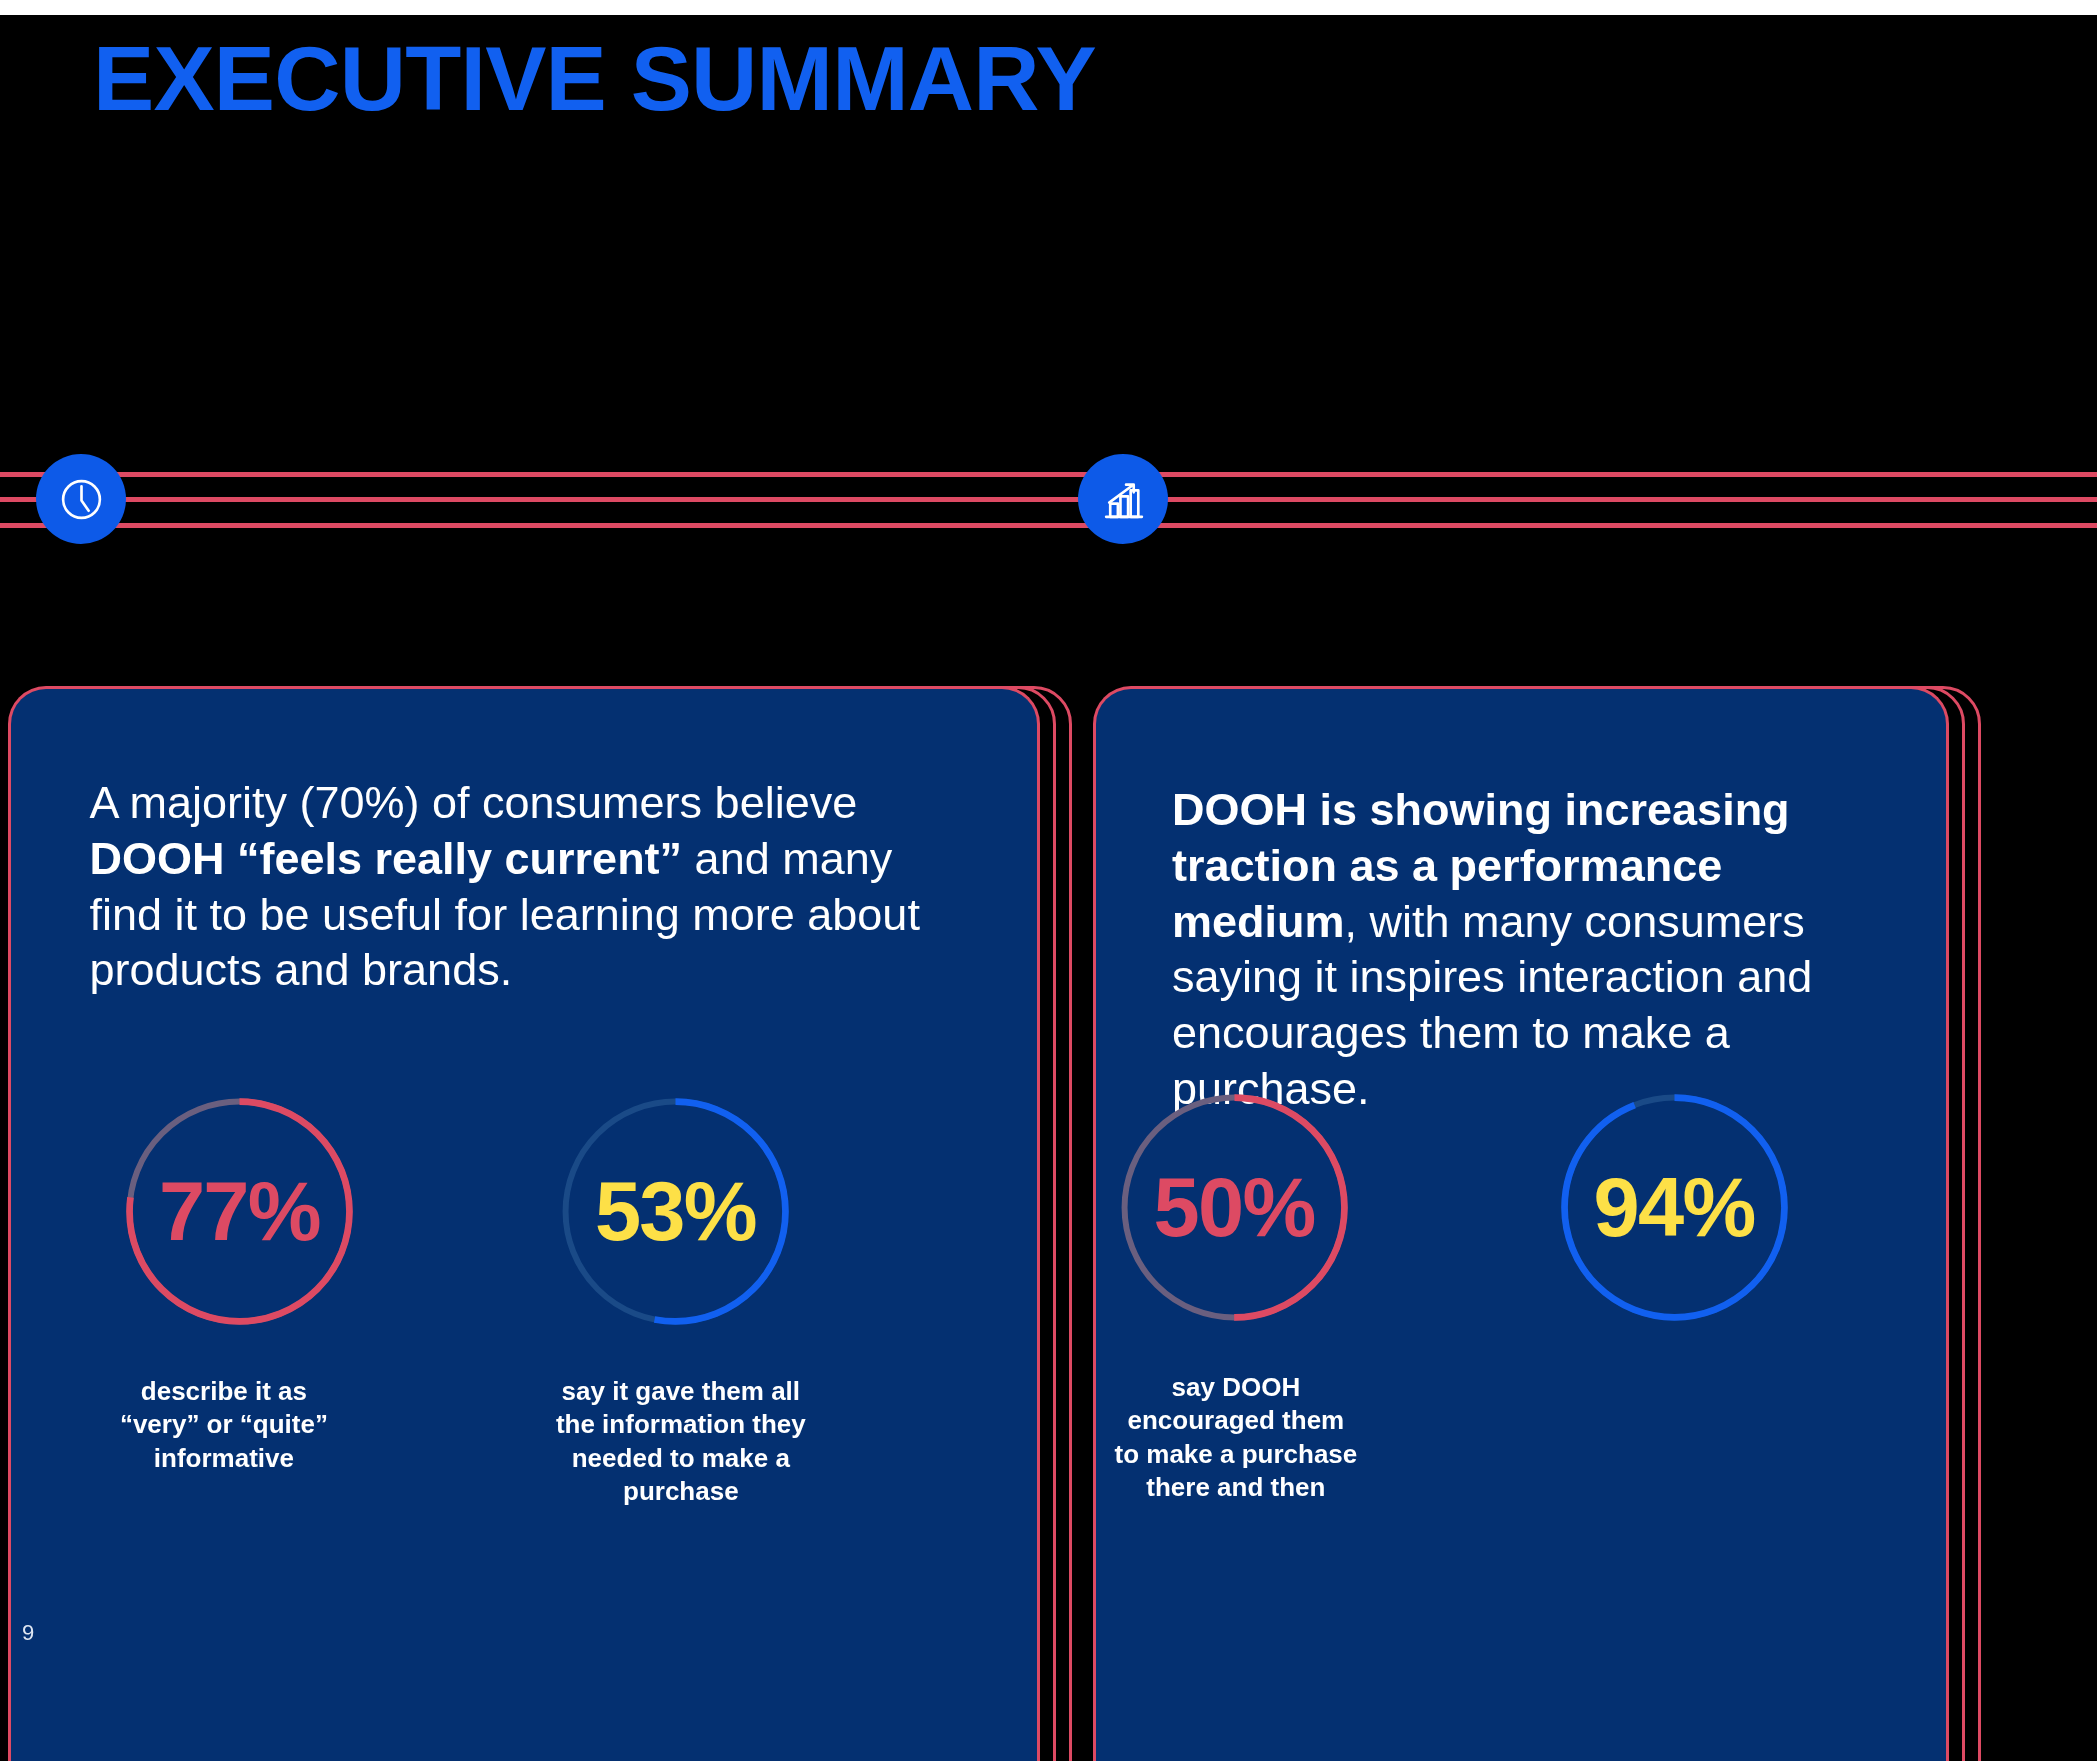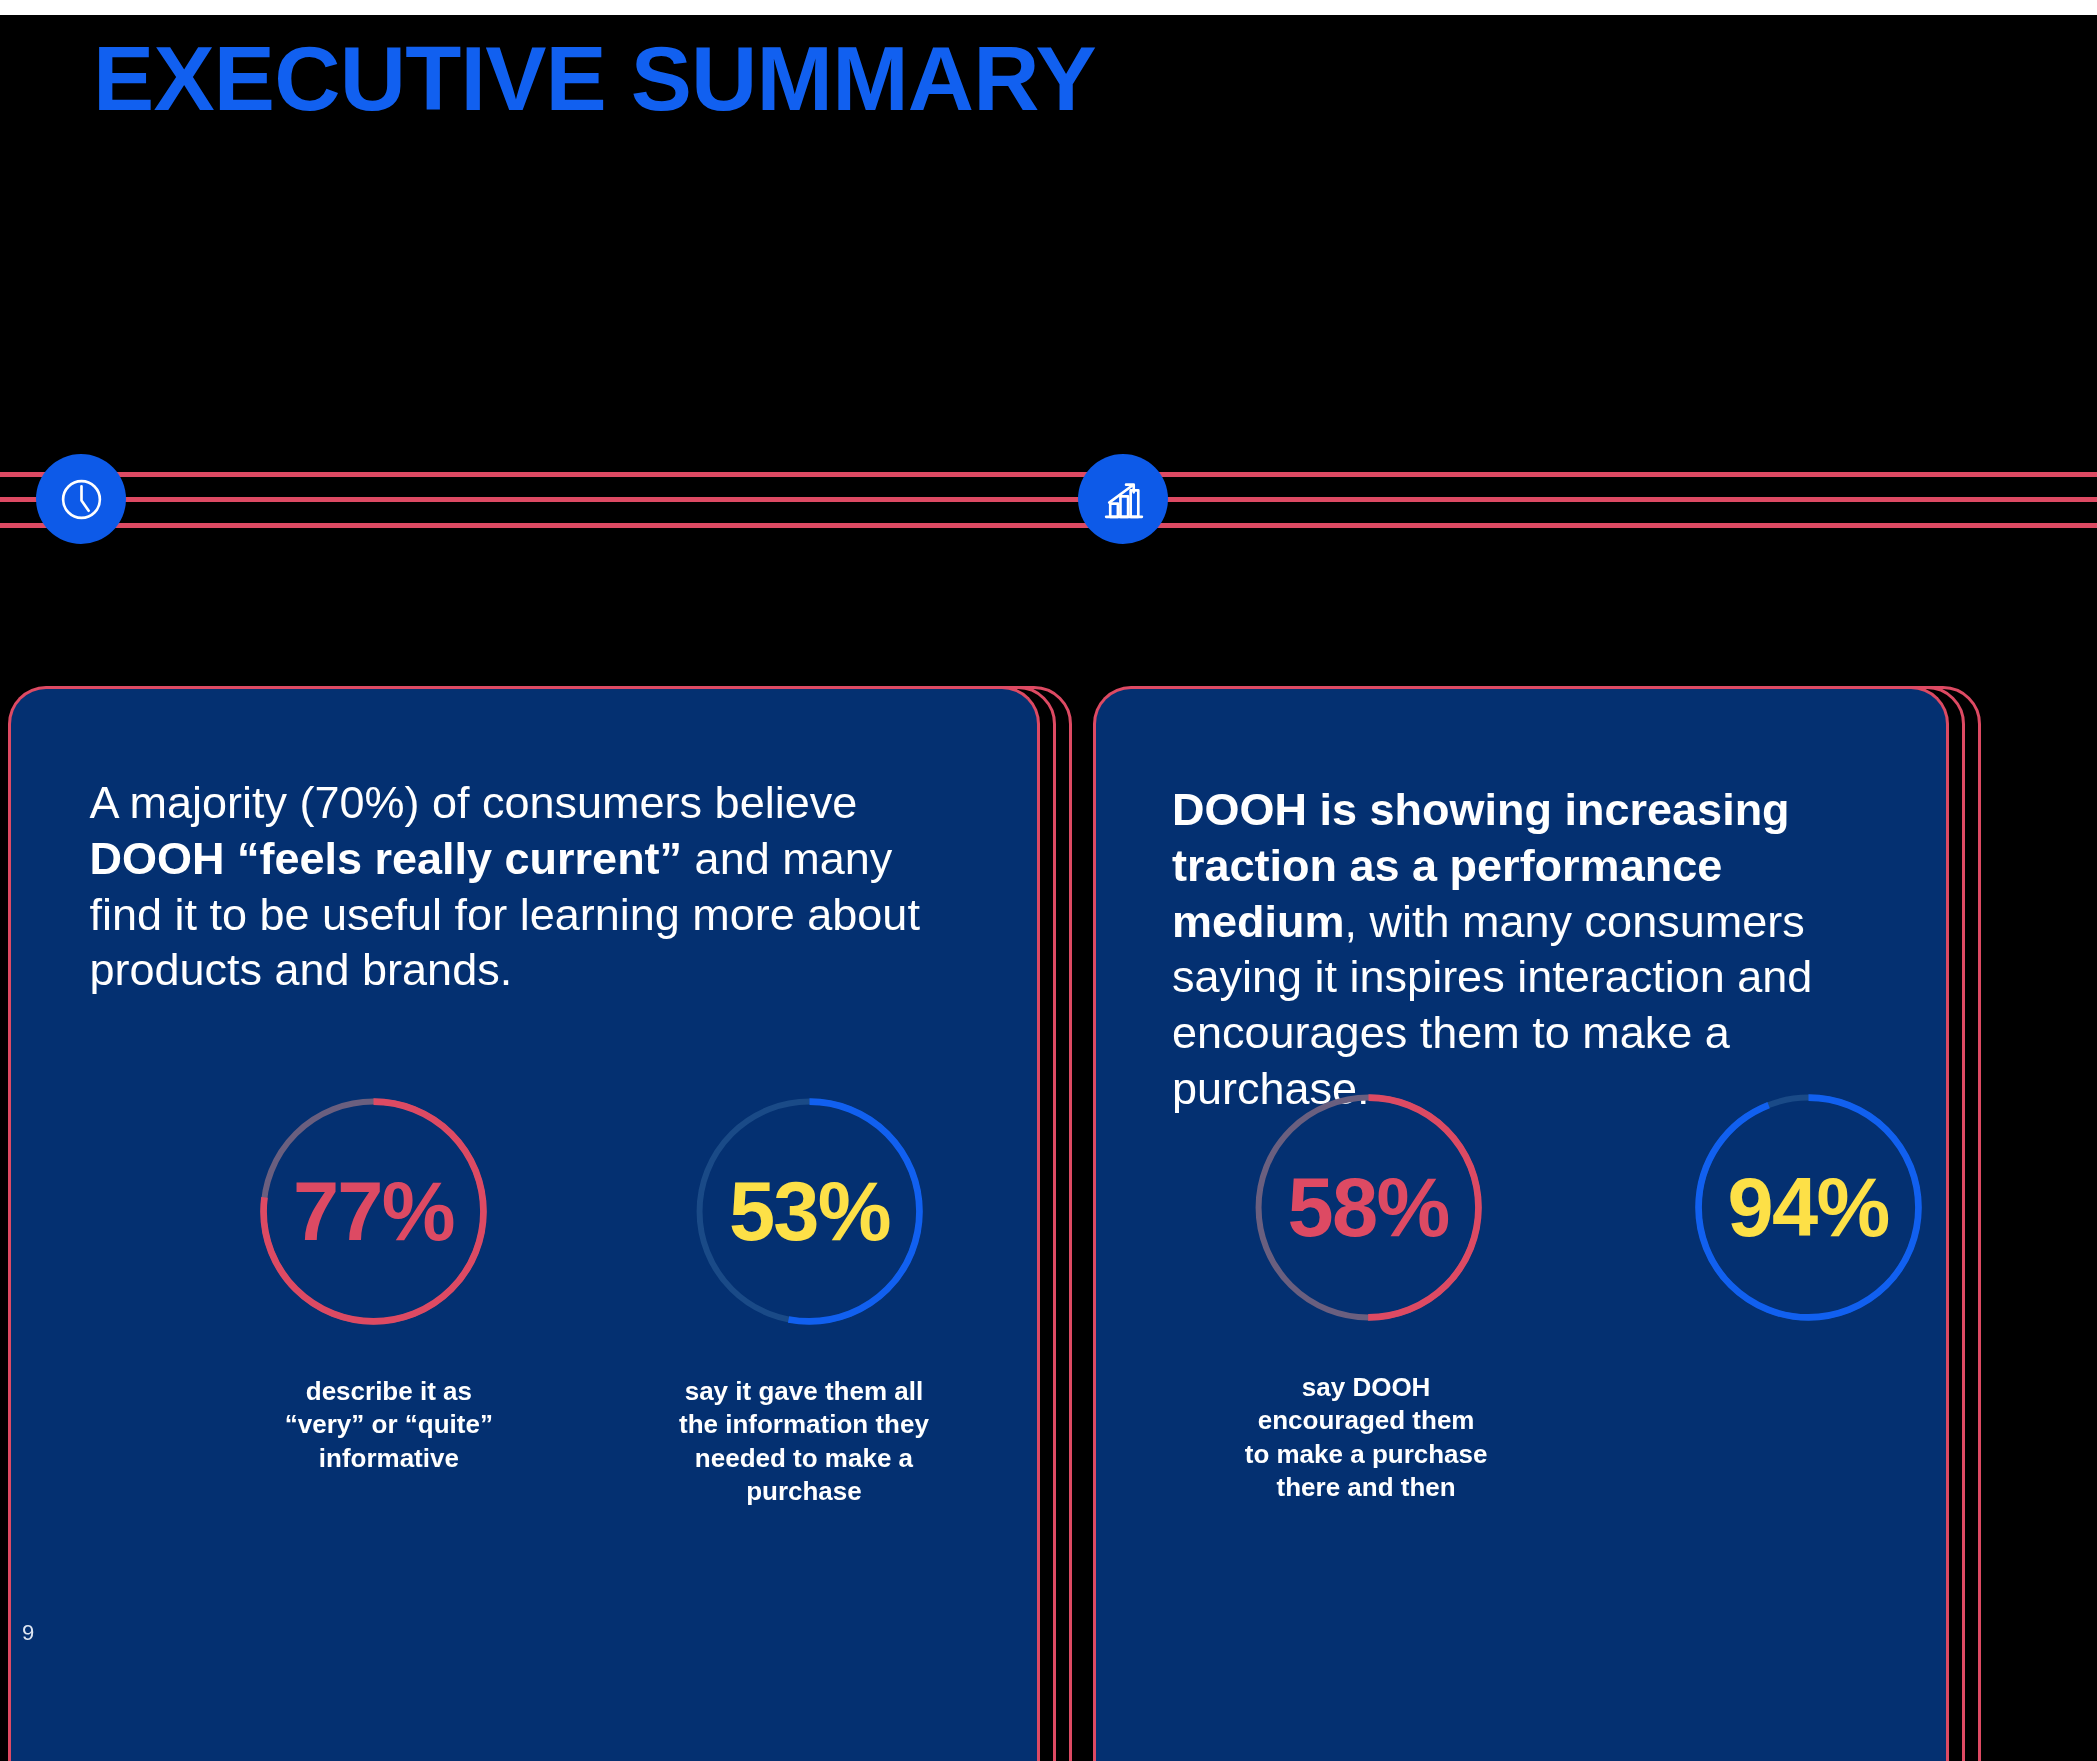--- a/index.html
+++ b/index.html
@@ -83,21 +83,21 @@
   }
   .card-lede b{ font-weight:bold; }
   .cw2 .card-lede{ left:76px; right:63px; top:93px; }
 
   
   .donut-row{
     position:absolute; left:0; right:0; top:403px;
     display:flex; justify-content:center; gap:63px;
   }
   .cw2 .donut-row{ top:399px; gap:67px; }
-  .donut-cell{ width:373px; display:flex; flex-direction:column; align-items:flex-end; }
+  .donut-cell{ width:373px; display:flex; flex-direction:column; align-items:flex-start; }
   .donut{
     position:relative; width:239px; height:239px;
   }
   .donut svg{ width:239px; height:239px; display:block; transform:rotate(-90deg); }
   .donut .val{
     position:absolute; inset:0;
     display:flex; align-items:center; justify-content:center;
     font-size:83px; font-weight:bold; letter-spacing:-1.7px;
   }
   .donut.red .val{ color:#dd4a63; }
@@ -185,21 +185,21 @@
   <div class="ghost g1"></div>
   <div class="card">
     <div class="card-lede"><b>DOOH is showing increasing traction as a performance medium</b>, with many consumers saying it inspires interaction and encourages them to make a purchase.</div>
     <div class="donut-row">
       <div class="donut-cell">
         <div class="donut red">
           <svg viewBox="0 0 200 200" aria-hidden="true">
             <circle class="track" cx="100" cy="100" r="92" fill="none" stroke="#6a5f7f" stroke-width="5"></circle>
             <circle class="arc" cx="100" cy="100" r="92" fill="none" stroke="#dd4a63" stroke-width="5.6" stroke-dasharray="289.02652413026095 289.02652413026095"></circle>
           </svg>
-          <div class="val">58%</div>
+          <div class="val">50%</div>
         </div>
         <div class="donut-caption">say DOOH<br>encouraged them<br>to make a purchase<br>there and then</div>
       </div>
       <div class="donut-cell">
         <div class="donut blue">
           <svg viewBox="0 0 200 200" aria-hidden="true">
             <circle class="track" cx="100" cy="100" r="92" fill="none" stroke="#1a4a87" stroke-width="5"></circle>
             <circle class="arc" cx="100" cy="100" r="92" fill="none" stroke="#1160f0" stroke-width="5.6" stroke-dasharray="543.3698653648905 34.683182895631376"></circle>
           </svg>
           <div class="val">94%</div>

